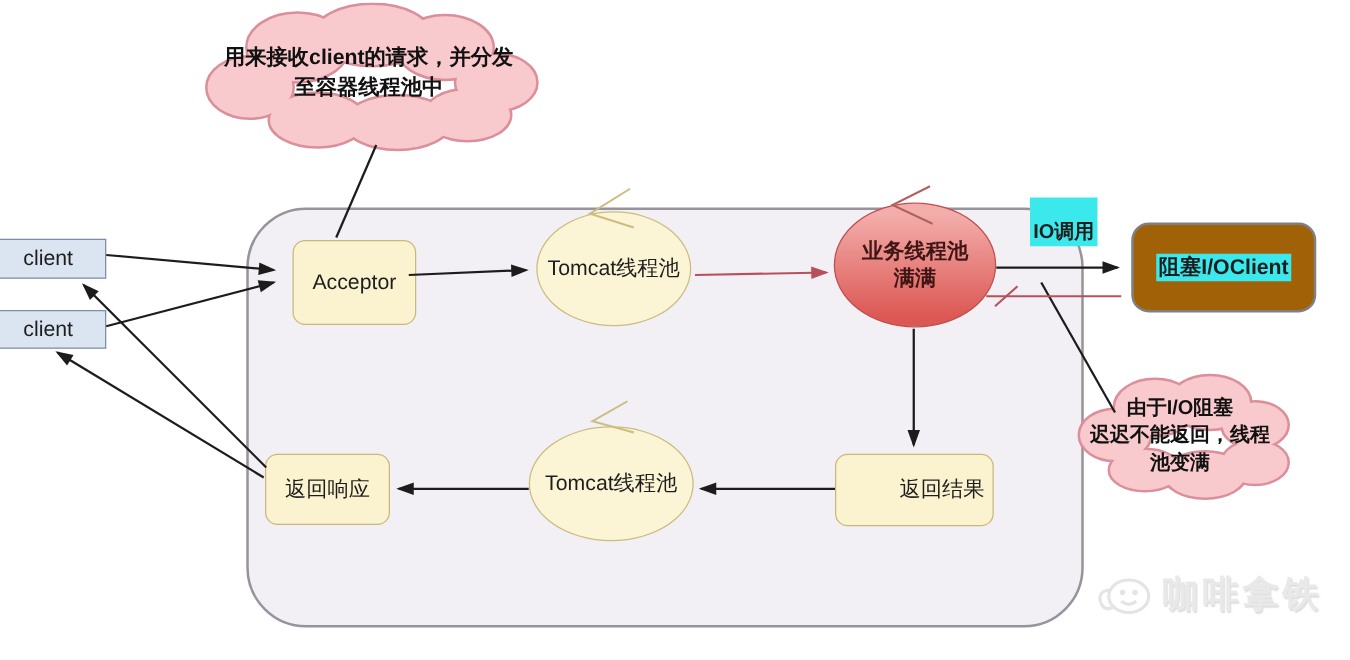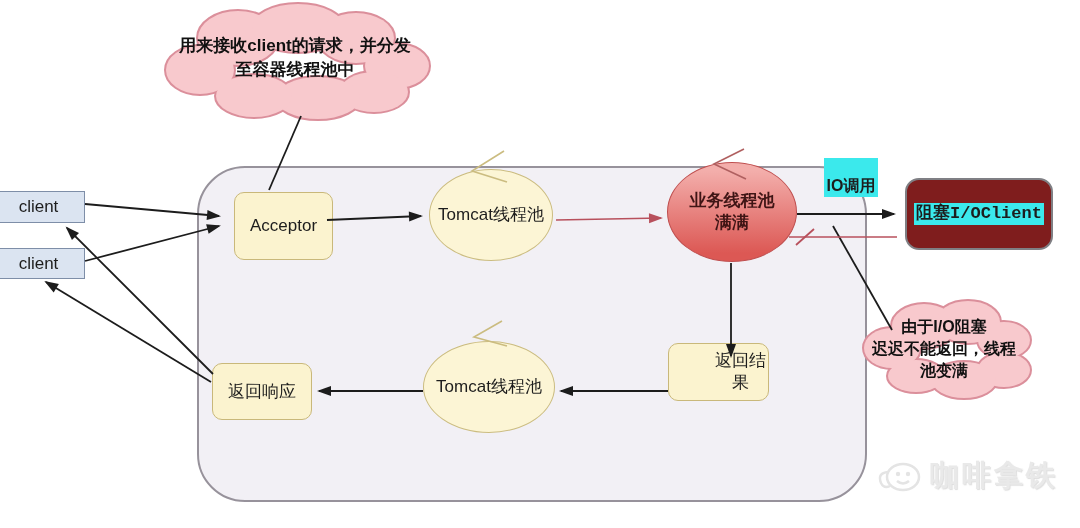--- a/index.html
+++ b/index.html
@@ -12,21 +12,21 @@
 
   
   .node{position:absolute;display:flex;align-items:center;justify-content:center;text-align:center;
         box-sizing:border-box;z-index:3;font-size:17px;line-height:22px;}
   .yellow{background:#fbf3cf;border:1.5px solid #c9b87a;border-radius:10px;}
   .yellow-ellipse{background:#fcf5d5;border:1.5px solid #cbbc80;border-radius:50%;}
   .client-box{background:#dbe4f1;border:1.5px solid #7e8ea8;}
   .busy{background:linear-gradient(180deg,#f3aeab 8%,#dc5854 92%);
         border:1.5px solid #bf4e4e;border-radius:50%;color:#3f1515;font-weight:600;}
   .io-call{background:#3be9ec;font-weight:600;z-index:4;align-items:flex-end;}
-  .io-client{background:#7f1d1d;border:2px solid #7f7f84;border-radius:14px;font-family:Liberation Mono, monospace;}
+  .io-client{background:#a16207;border:2px solid #7f7f84;border-radius:14px;}
   .io-client .hl{background:#3be9ec;padding:0 2px;font-weight:600;}
 
   
   .cloud{position:absolute;z-index:2;}
   .cloud svg{position:absolute;left:0;top:0;}
   .cloud-label{position:absolute;left:0;right:0;text-align:center;font-weight:600;color:#111;}
   .cloud-top-label{top:32px;font-size:17px;line-height:24px;}
   .cloud-right-label{top:20px;font-size:16px;line-height:22px;}
 
   
@@ -126,21 +126,21 @@
   </div>
 
   <div class="node io-call" style="left:824px;top:158px;width:54px;height:39px;font-size:16px;">
     <span>IO调用</span>
   </div>
 
   <div class="node io-client" style="left:905px;top:178px;width:148px;height:72px;">
     <span class="hl">阻塞I/OClient</span>
   </div>
 
-  <div class="node yellow" style="left:668px;top:343px;width:101px;height:58px;padding-left:44px;">
+  <div class="node yellow" style="left:668px;top:363px;width:127px;height:58px;padding-left:44px;">
     <span>返回结果</span>
   </div>
 
   <div class="node yellow-ellipse" style="left:423px;top:341px;width:132px;height:92px;">
     <span>Tomcat线程池</span>
   </div>
 
   <div class="node yellow" style="left:212px;top:363px;width:100px;height:57px;">
     <span>返回响应</span>
   </div>

